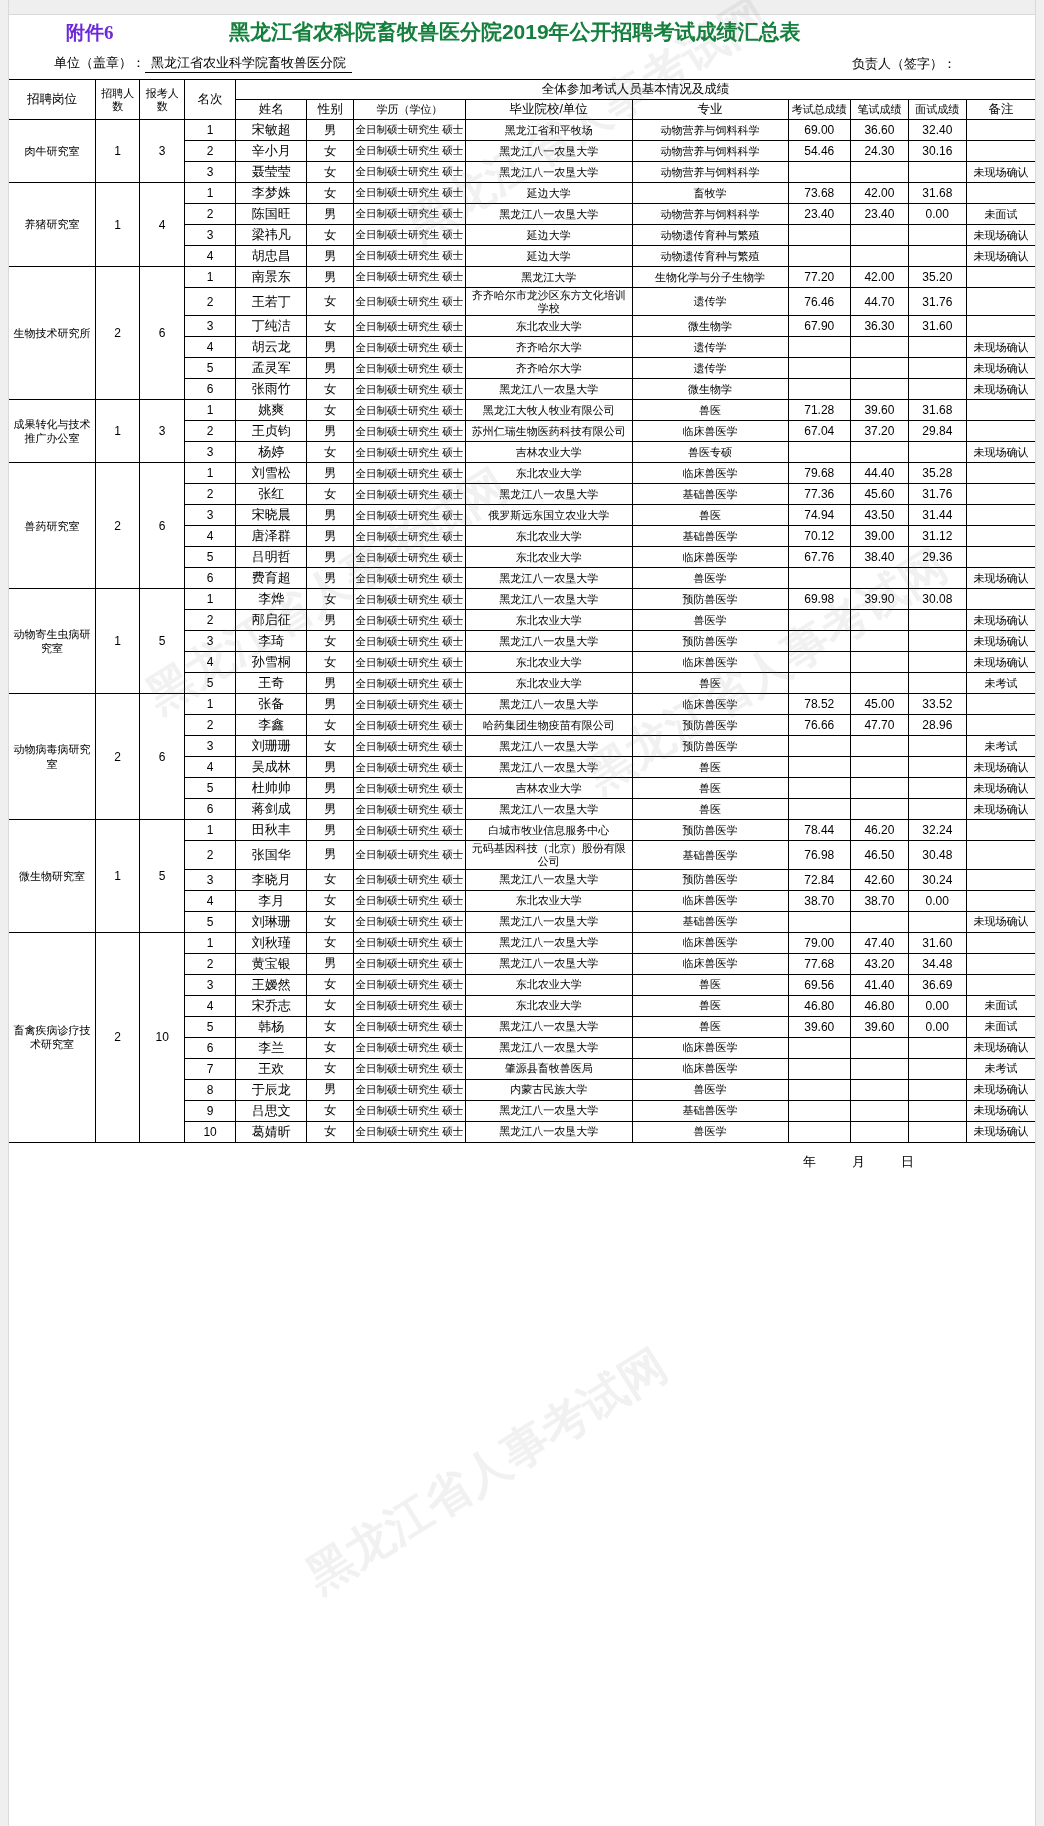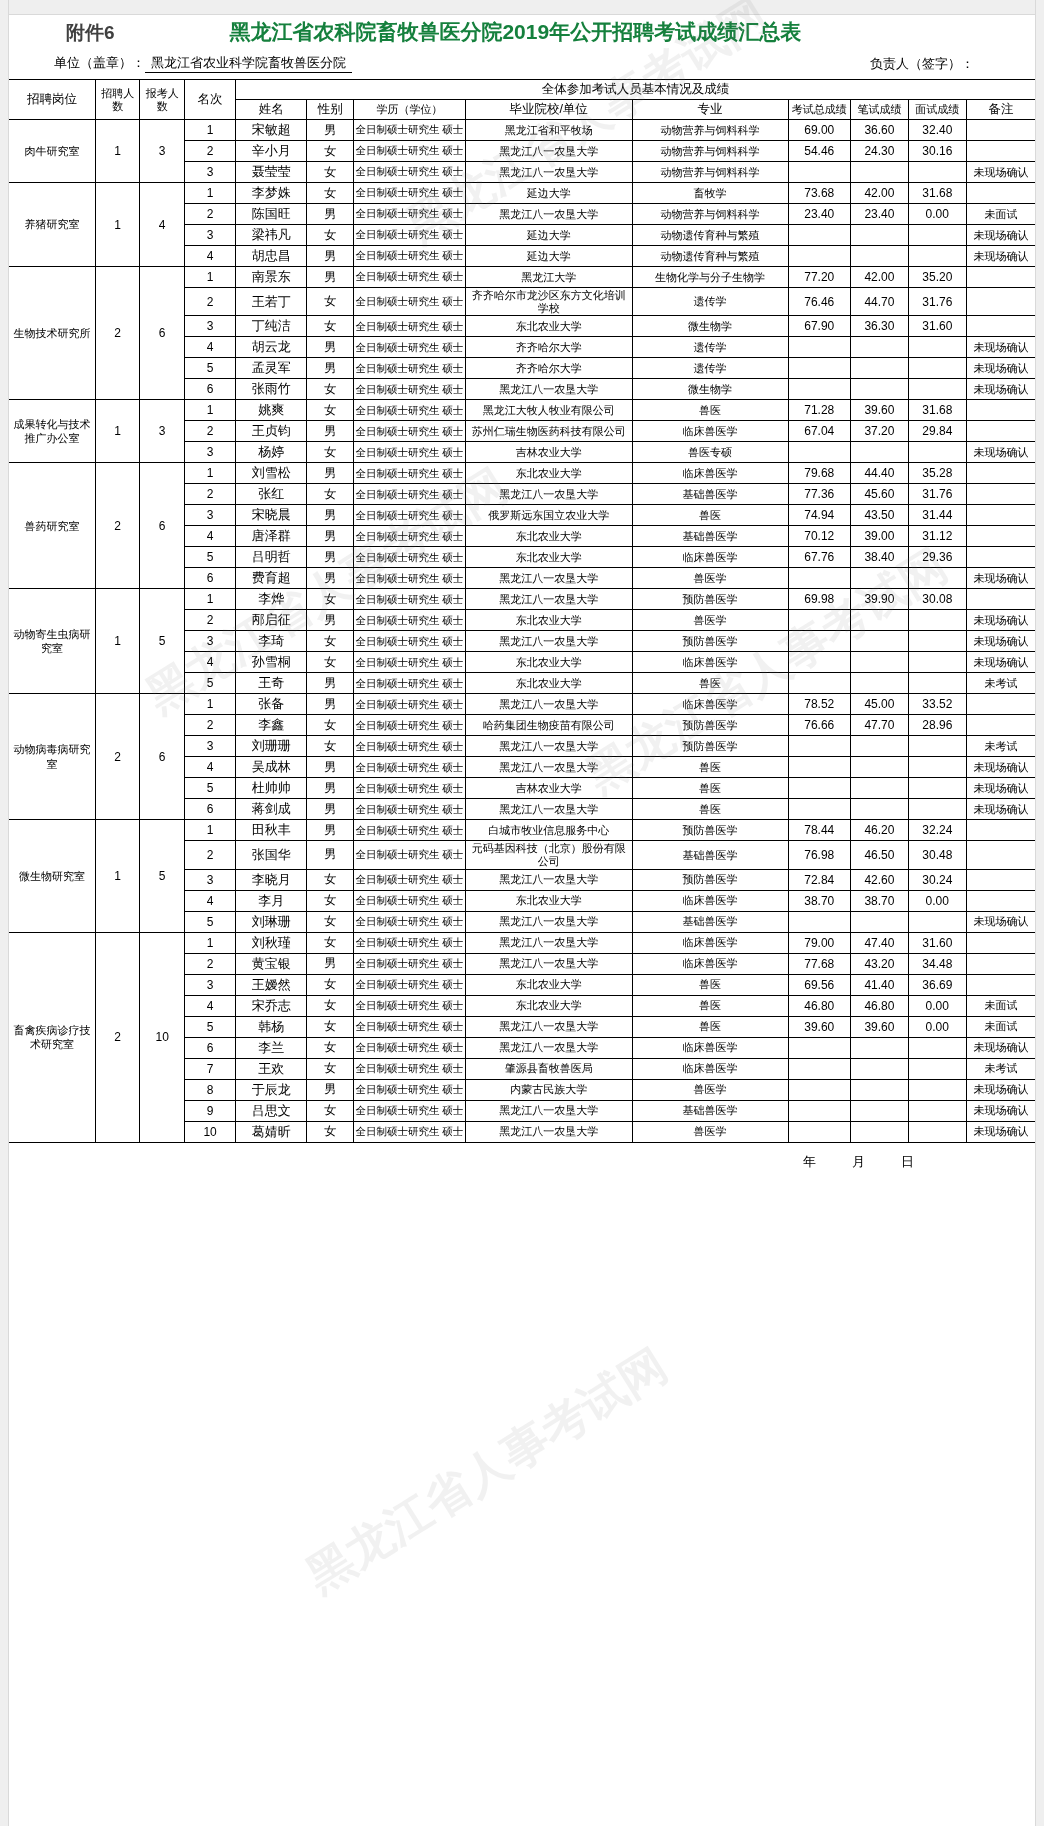--- a/index.html
+++ b/index.html
@@ -1,24 +1,24 @@
 <!DOCTYPE html>
 <html><head>
 <meta charset="utf-8">
 <style>
   html,body{margin:0;padding:0;background:#fff;}
   body{font-family:"Liberation Sans","DejaVu Sans",sans-serif;}
   .page{width:1044px;min-height:1826px;position:relative;background:#fff;box-sizing:border-box;padding:14px 8px 6px 8px;}
   .title-row{display:flex;align-items:flex-end;padding:4px 0 6px 0;}
-  .attach{font-size:19px;font-weight:bold;color:#404040;margin-left:58px;white-space:nowrap;}
+  .attach{font-size:19px;font-weight:bold;color:#6d28d9;margin-left:58px;white-space:nowrap;font-family:Liberation Serif, serif;}
   .main-title{font-size:21px;font-weight:bold;color:#15803d;flex:1;text-align:center;margin-right:120px;white-space:nowrap;}
   .sub-row{display:flex;align-items:center;font-size:13px;padding:2px 0 6px 0;gap:12px;}
   .unit{margin-left:46px;white-space:nowrap;}
   .unit .uline{display:inline-block;border-bottom:1px solid #000;padding:0 6px;}
-  .resp{margin-left:auto;margin-right:62px;white-space:nowrap;}
+  .resp{margin-left:auto;margin-right:80px;white-space:nowrap;}
   table{border-collapse:collapse;width:100%;table-layout:fixed;}
   td,th{border:1px solid #000;font-size:12px;text-align:center;vertical-align:middle;color:#000;padding:1px 1px;}
   .hdr{font-weight:normal;font-size:12.5px;}
   .small{font-size:11px;line-height:1.15;}
   .degree{font-size:10.5px;line-height:1.1;margin-left:36px;}
   .name{font-size:13px;}
   .post{font-size:11px;line-height:1.3;}
   .score{font-size:12px;}
   .remark{font-size:11px;line-height:1.15;}
   .foot{display:flex;justify-content:flex-end;font-size:13px;padding:10px 120px 0 0;letter-spacing:2px;}

